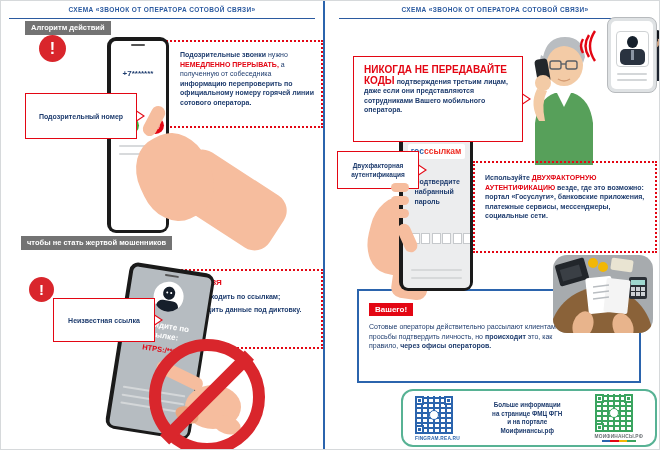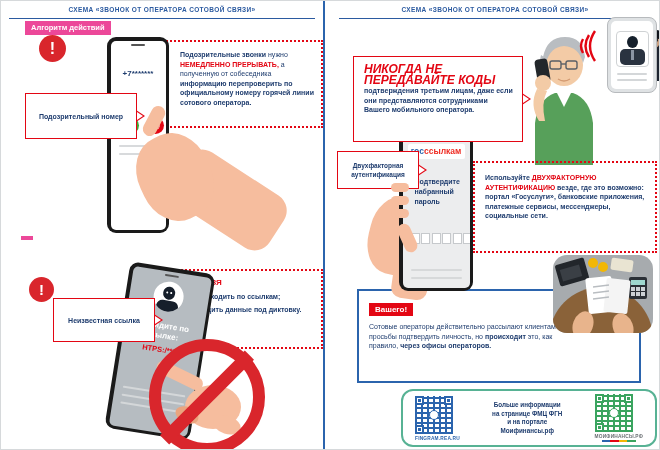--- a/index.html
+++ b/index.html
@@ -5,21 +5,21 @@
   html,body{margin:0;padding:0;background:#fff;}
   #poster{position:relative;width:658px;height:448px;background:#fff;border:1px solid #d6d9db;
     font-family:"Liberation Sans",sans-serif;overflow:hidden;}
   .abs{position:absolute;}
   
   .pg-hdr{position:absolute;top:3px;height:12px;line-height:12px;text-align:center;
     font-size:6.5px;font-weight:bold;letter-spacing:.4px;color:#2b5aa0;}
   .hline{position:absolute;top:17px;height:1px;background:#2b5aa0;}
   .divider{position:absolute;left:322px;top:0;width:2px;height:448px;background:#2b64ad;}
   
-  .bluebox{position:absolute;background:#ec4899;color:#fff;font-weight:bold;font-size:7.5px;
+  .bluebox{position:absolute;background:#737373;color:#fff;font-weight:bold;font-size:7.5px;
     line-height:10px;padding:2px 6px;}
   
   .dotted{position:absolute;border:2.5px dotted #e30613;color:#1e3c6e;font-size:7px;line-height:9.5px;}
   .navy{color:#1e3c6e;font-weight:bold;}
   .navy-reg{color:#1e3c6e;font-weight:normal;}
   .redtx{color:#e30613;font-weight:bold;}
   
   .callout{position:absolute;background:#fff;border:1.6px solid #e30613;color:#1e3c6e;
     font-weight:bold;font-size:7px;line-height:9px;display:flex;align-items:center;
     justify-content:center;text-align:center;z-index:3;}
@@ -95,20 +95,21 @@
 
   <div class="excl" style="left:38px;top:34px;width:27px;height:27px;font-size:16px;">!</div>
   <div class="callout" style="left:24px;top:92px;width:110px;height:44px;">
     <span style="padding:0 8px;">Подозрительный номер</span>
     <span class="ptr-r">
         <i></i>
       </span>
   </div>
 
   <div class="bluebox" style="left:20px;top:235px;">
+    <div>чтобы не стать жертвой мошенников</div>
   </div>
 
   <div class="dotted" style="left:176px;top:268px;width:142px;height:76px;">
     <div style="padding:7px 6px 0 10px;">
       <div class="redtx" style="font-size:8px;margin-bottom:4px;">НЕЛЬЗЯ</div>
       <div class="navy" style="margin-bottom:4px;">• Переходить по ссылкам;</div>
       <div class="navy">• Вводить данные под диктовку.</div>
     </div>
   </div>
 
@@ -146,21 +147,21 @@
   <div class="noSign" style="left:148px;top:338px;width:116px;height:116px;">
     <div class="ring"></div>
     <div class="bar"></div>
   </div>
 
   <div class="pg-hdr" style="left:330px;width:328px;">СХЕМА «ЗВОНОК ОТ ОПЕРАТОРА СОТОВОЙ СВЯЗИ»</div>
   <div class="hline" style="left:338px;width:312px;"></div>
 
   <div class="callout" style="left:352px;top:55px;width:168px;height:84px;align-items:flex-start;justify-content:flex-start;text-align:left;">
     <div style="padding:8px 8px 0 10px;font-size:7px;line-height:9.5px;">
-      <span class="redtx" style="font-size:12px;font-style:italic;">НИКОГДА НЕ ПЕРЕДАВАЙТЕ КОДЫ</span>
+      <span class="redtx" style="font-size:10px;">НИКОГДА НЕ ПЕРЕДАВАЙТЕ КОДЫ</span>
       <span class="navy">подтверждения третьим лицам, даже если они представляются сотрудниками Вашего мобильного оператора.</span>
     </div>
     <span class="ptr-r">
         <i></i>
       </span>
   </div>
 
   <svg class="abs" style="left:512px;top:26px;" width="98" height="138" viewBox="0 0 98 138">
     <path d="M22 138 L22 96 Q25 72 42 66 L60 66 Q77 72 80 96 L80 138 Z" fill="#57a05a"></path>
     <path d="M44 66 L51 80 L58 66 Z" fill="#ffffff"></path>

